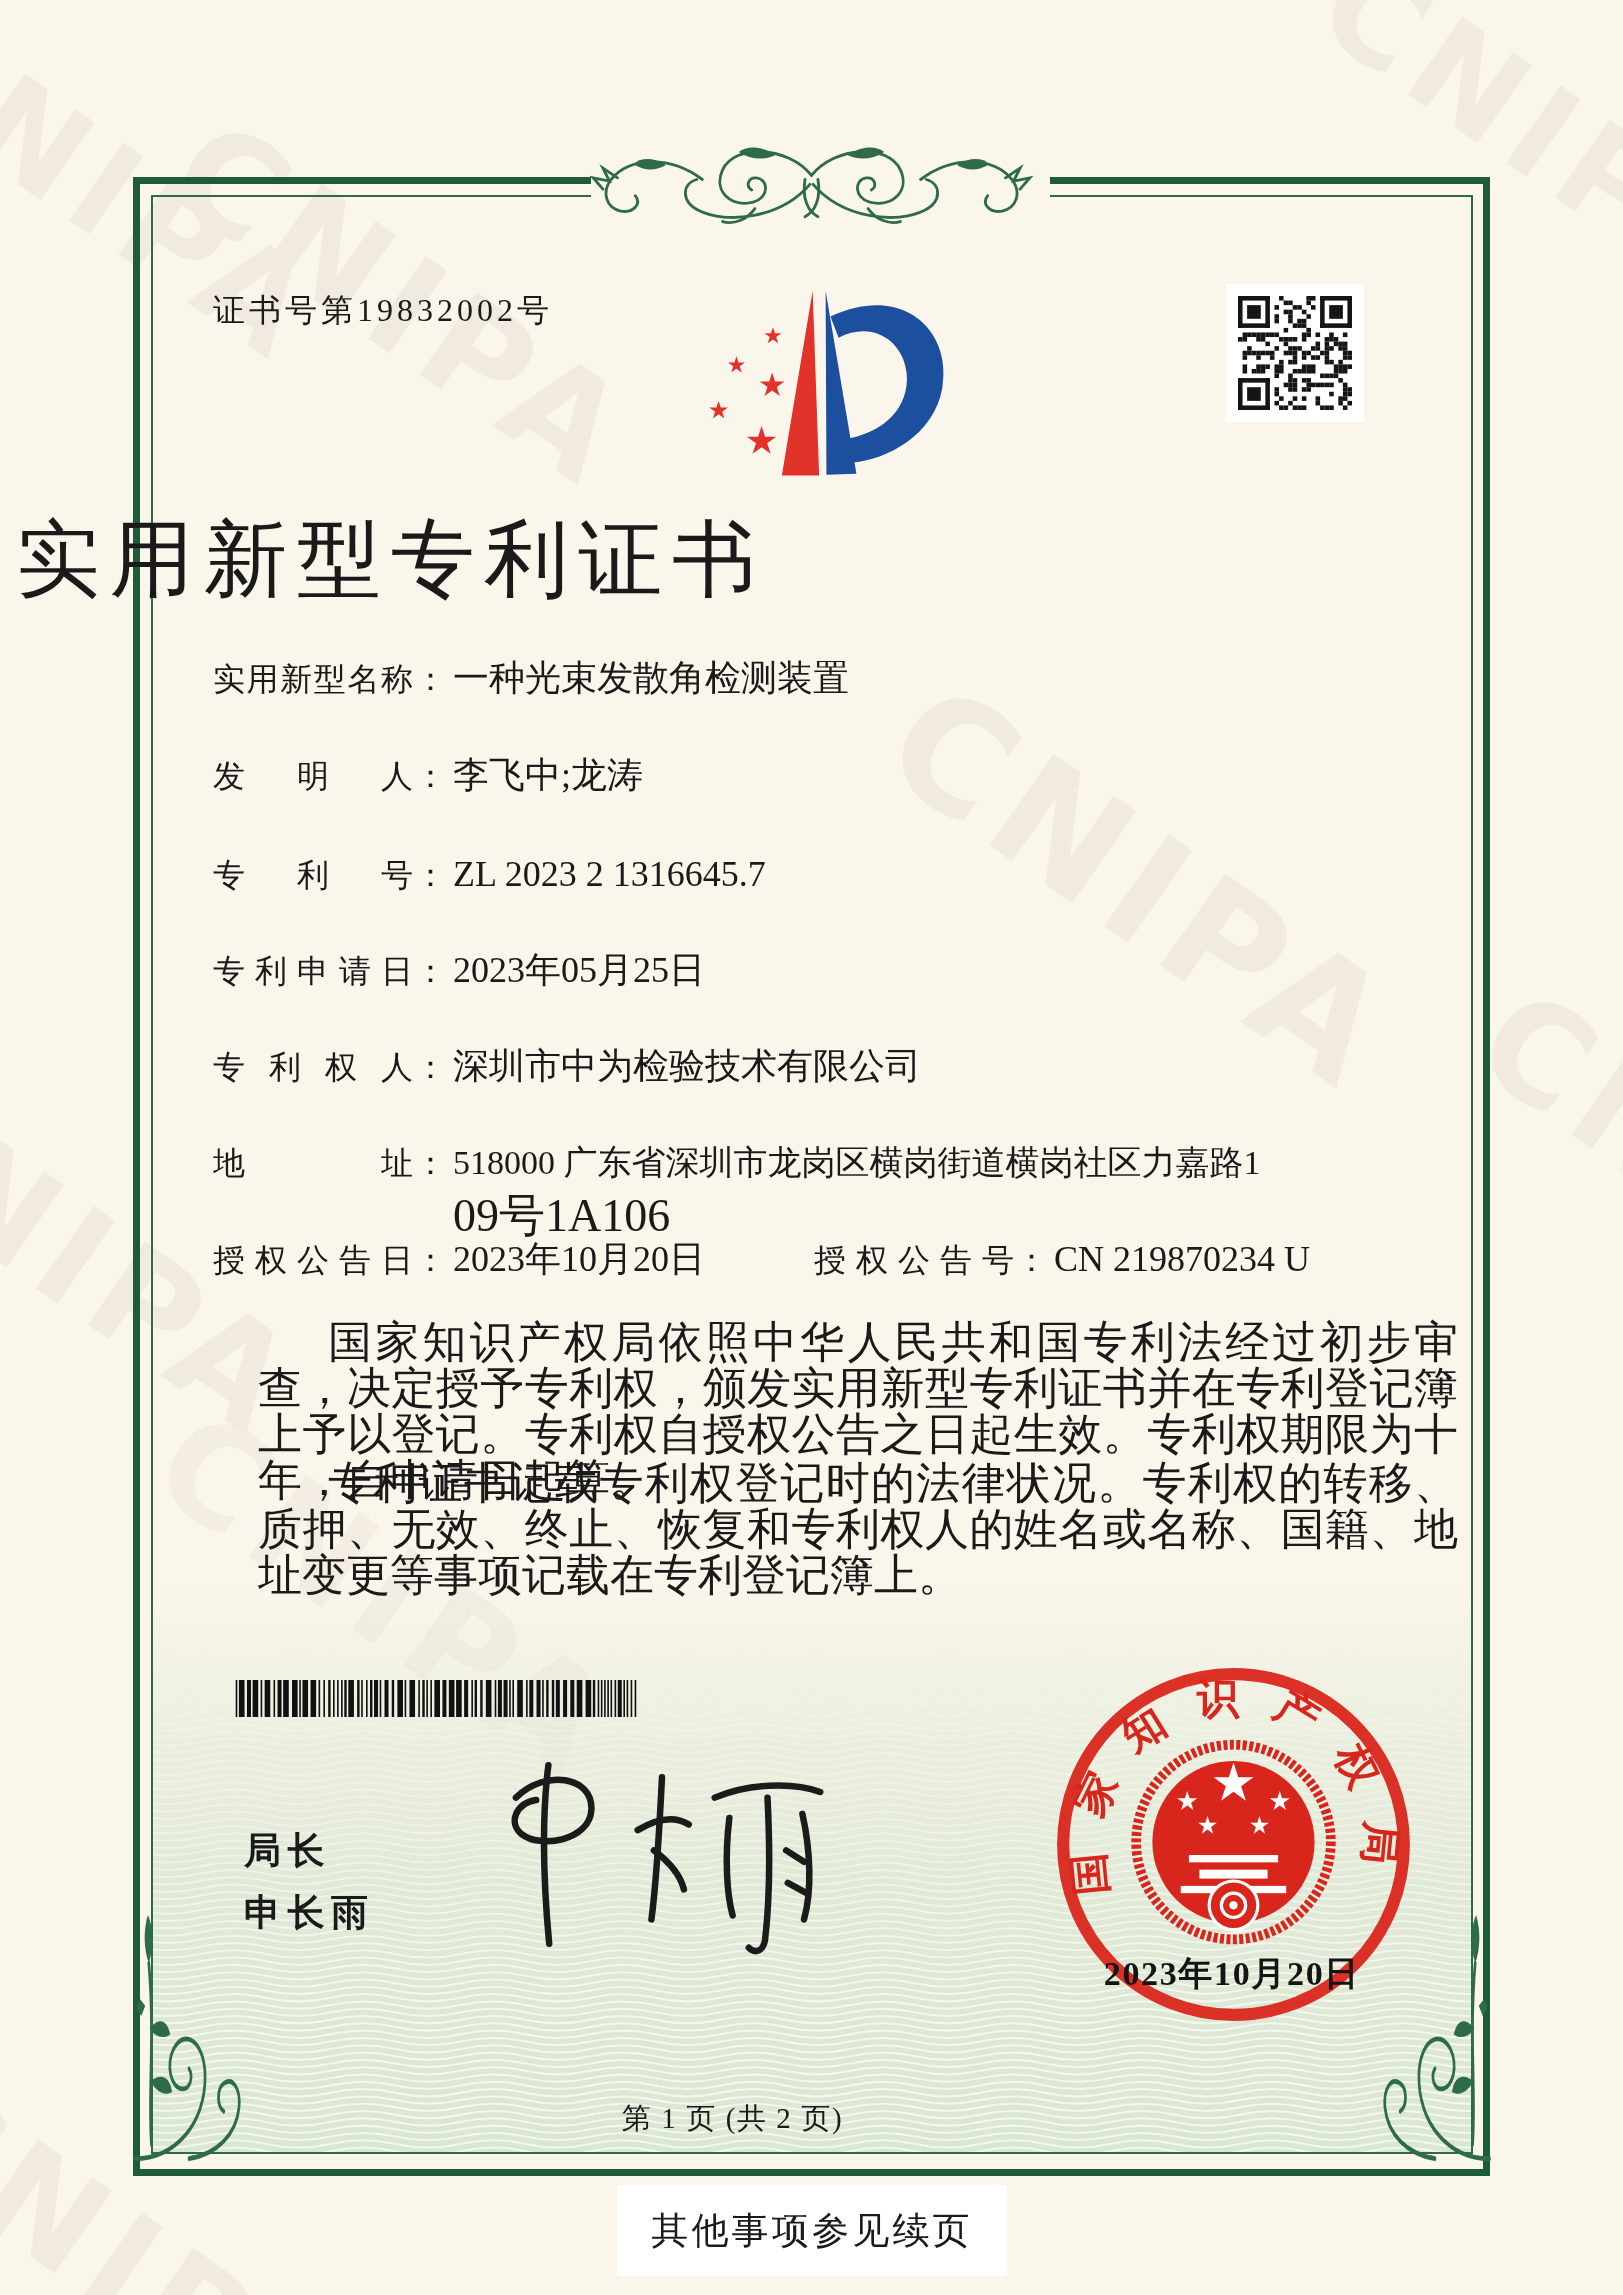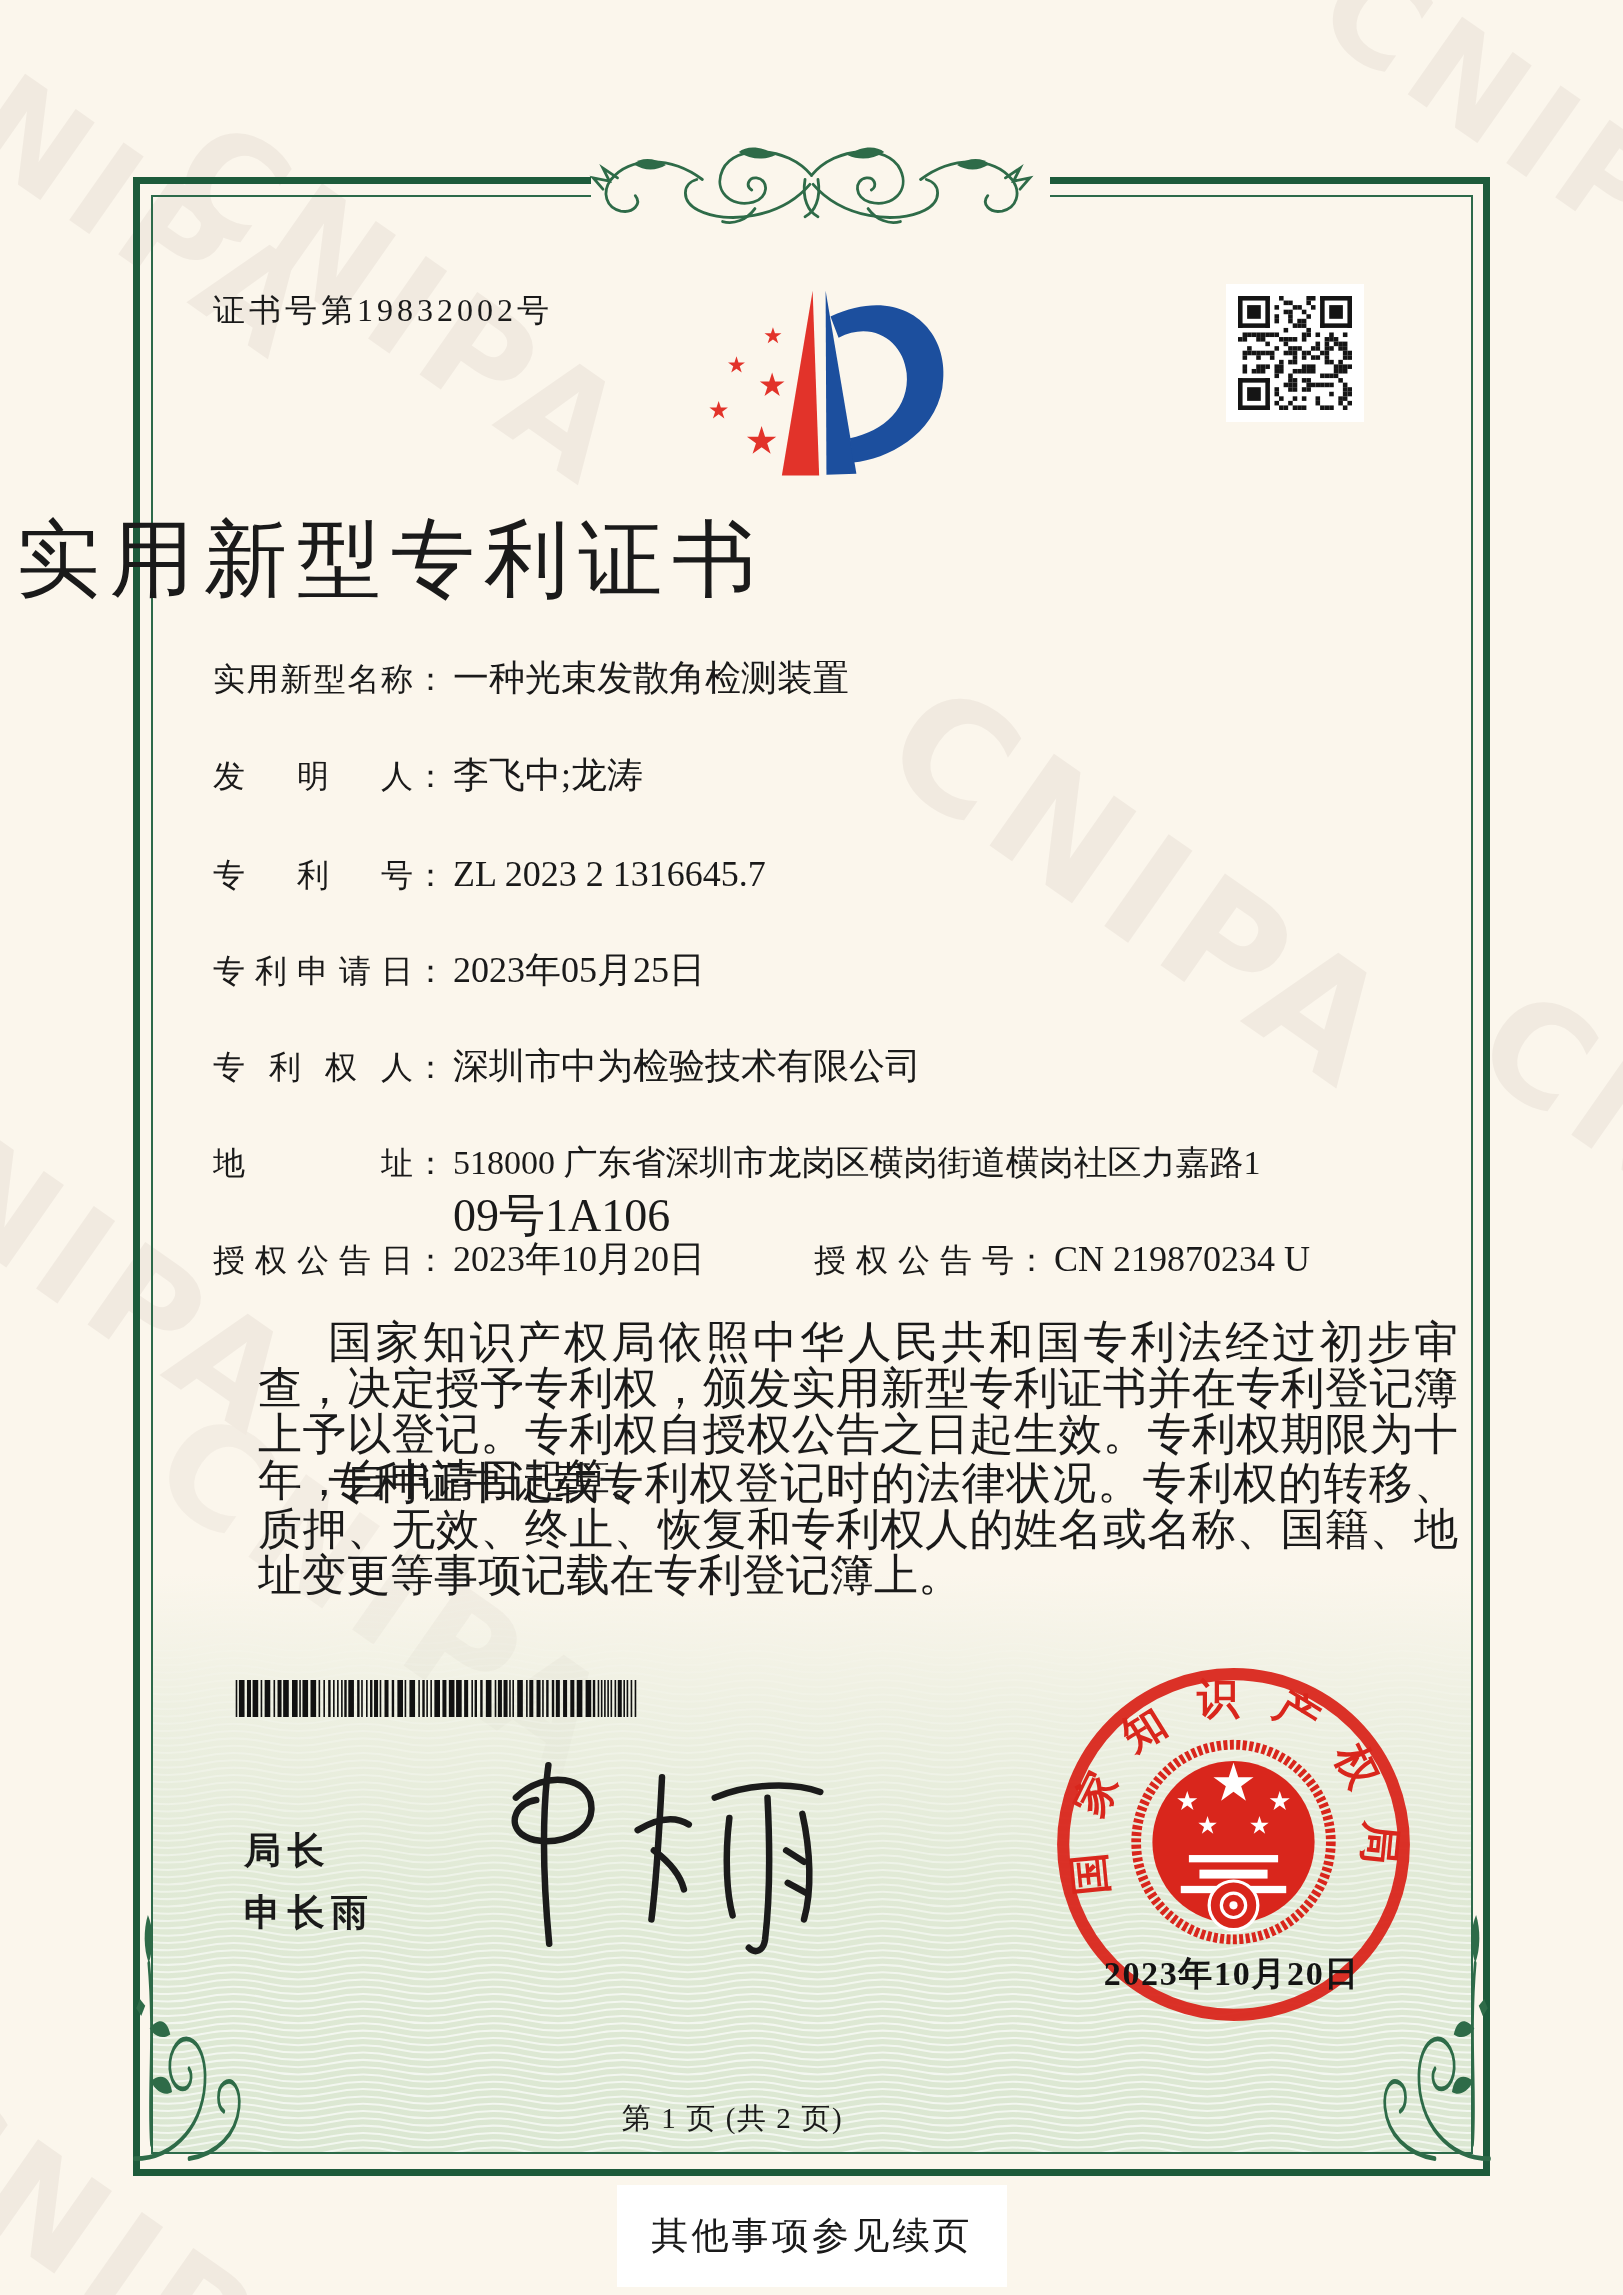--- a/index.html
+++ b/index.html
@@ -35,21 +35,21 @@
   .addr2{left:453px;top:1185px;font-size:46px;}
   
   .para{left:230px;width:1200px;font-size:44px;line-height:46px;text-align:justify;text-indent:70px;margin-left:28px;}
   
   .post{left:244px;top:1826px;font-size:37px;font-weight:bold;letter-spacing:6.5px;
         font-family:Liberation Serif, serif;}
   .postname{left:244px;top:1888px;font-size:37px;font-weight:bold;letter-spacing:6.5px;
         font-family:"Liberation Sans","DejaVu Sans",sans-serif;}
   
   .pageinfo{left:0;top:2099px;width:1465px;text-align:center;font-size:29px;letter-spacing:1.6px;}
-  .note-strip{left:617px;top:2185px;width:390px;height:102px;background:#ffffff;z-index:5;
+  .note-strip{left:617px;top:2185px;width:390px;height:91px;background:#ffffff;z-index:5;
         display:flex;align-items:center;justify-content:center;}
   .note-strip span{font-size:37px;letter-spacing:3.2px;}
   .qr-box{left:1226px;top:284px;width:138px;height:138px;background:#ffffff;z-index:5;
         display:flex;align-items:center;justify-content:center;}
   svg{display:block;}
 </style>
 </head>
 <body>
 
 <div class="page">

